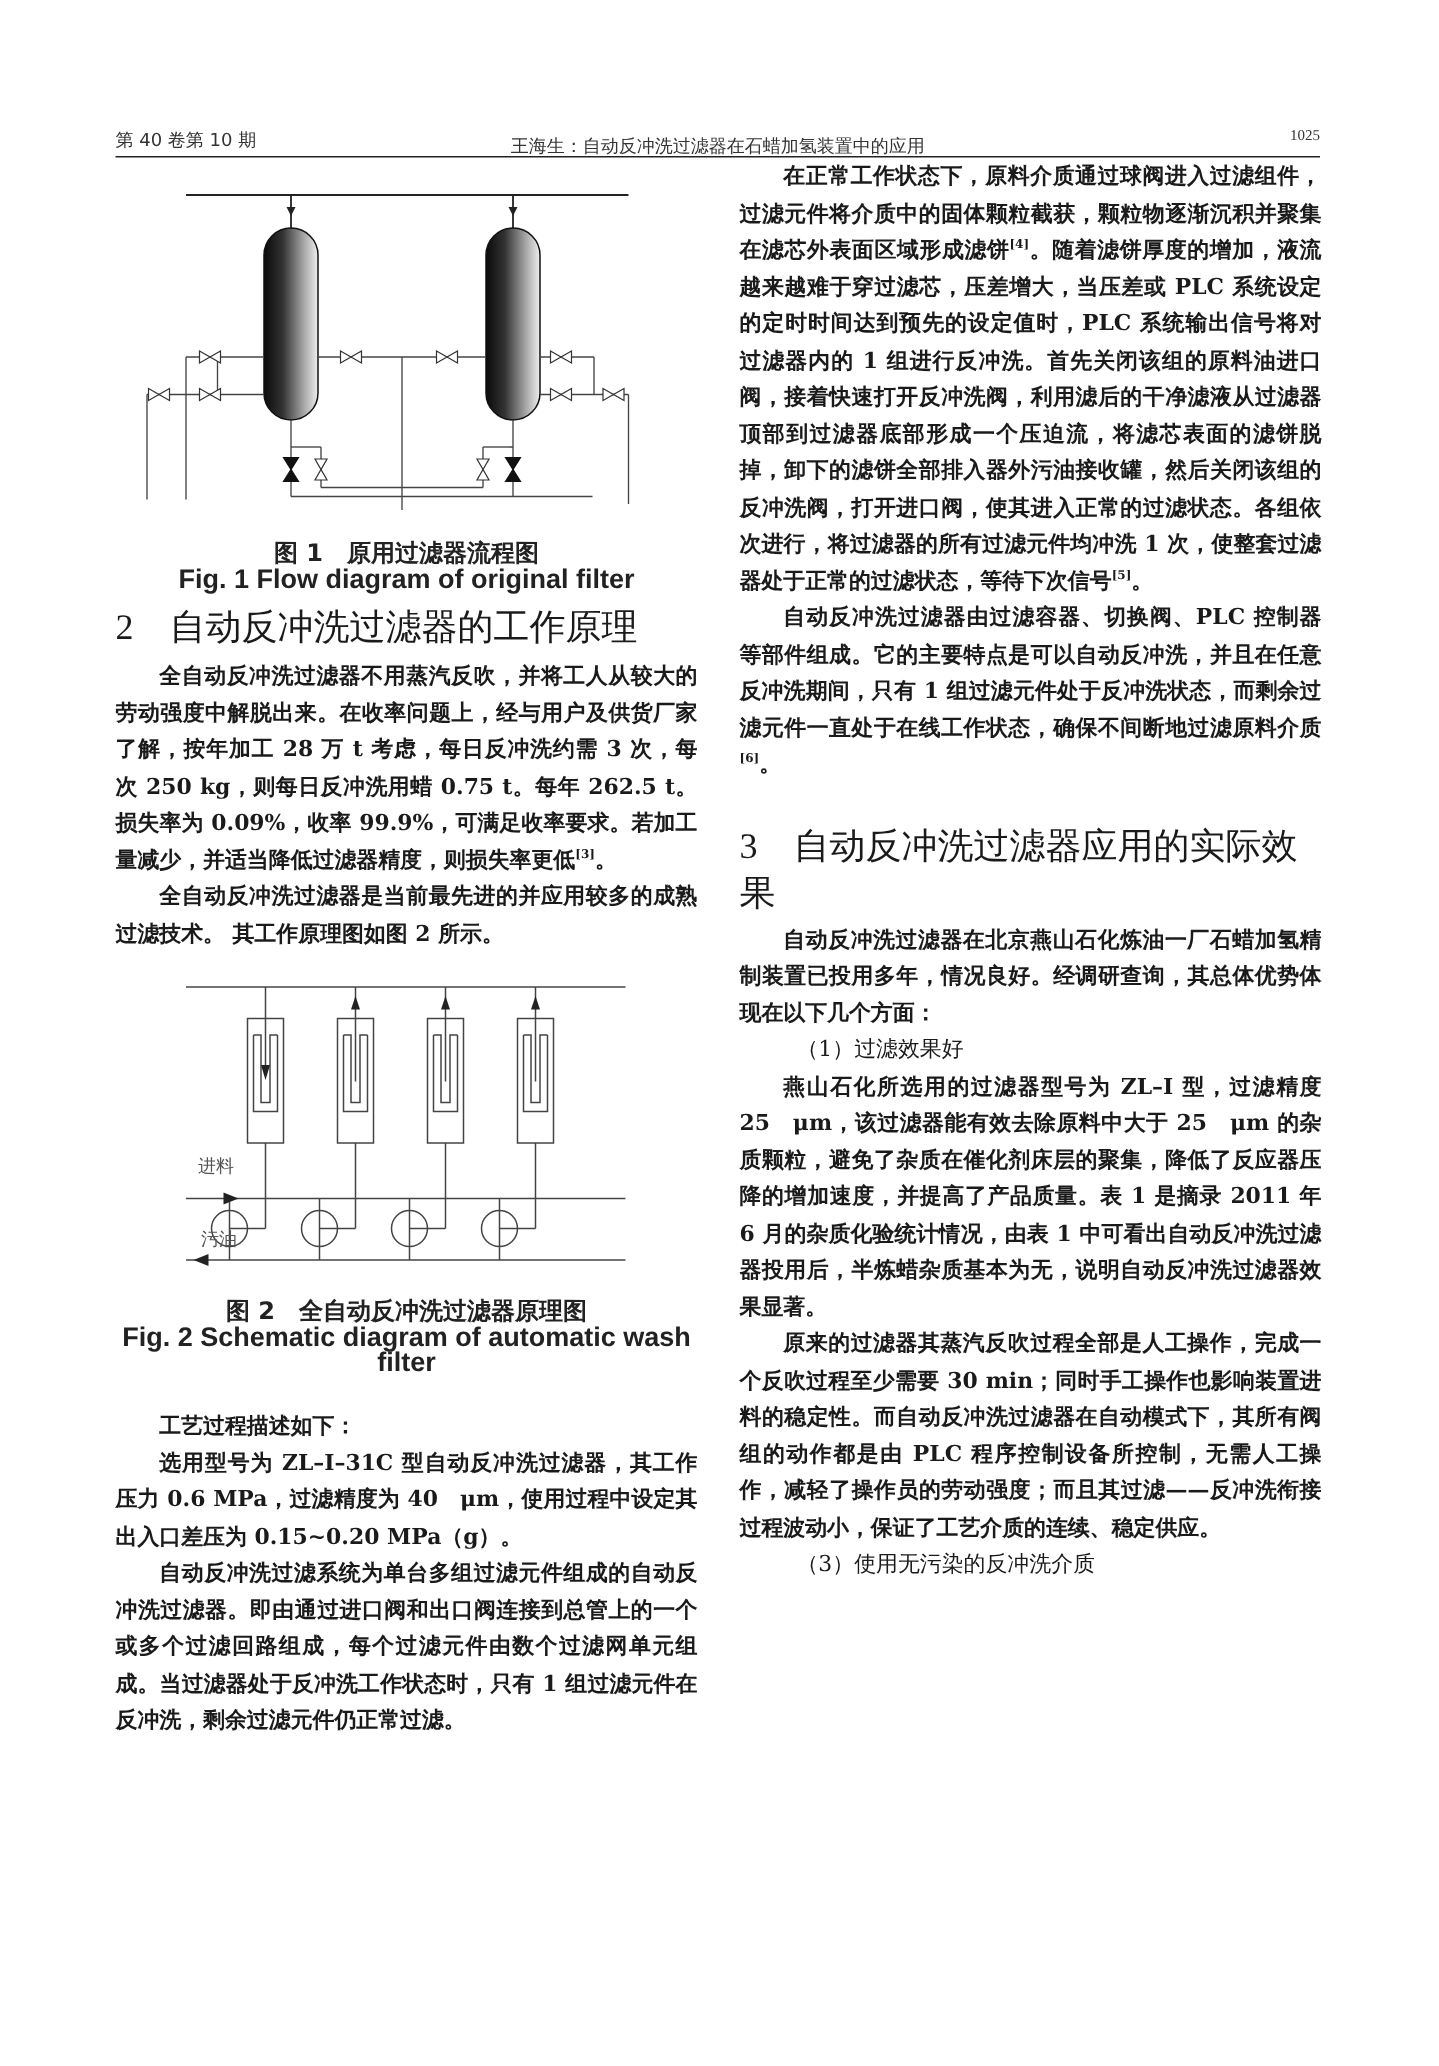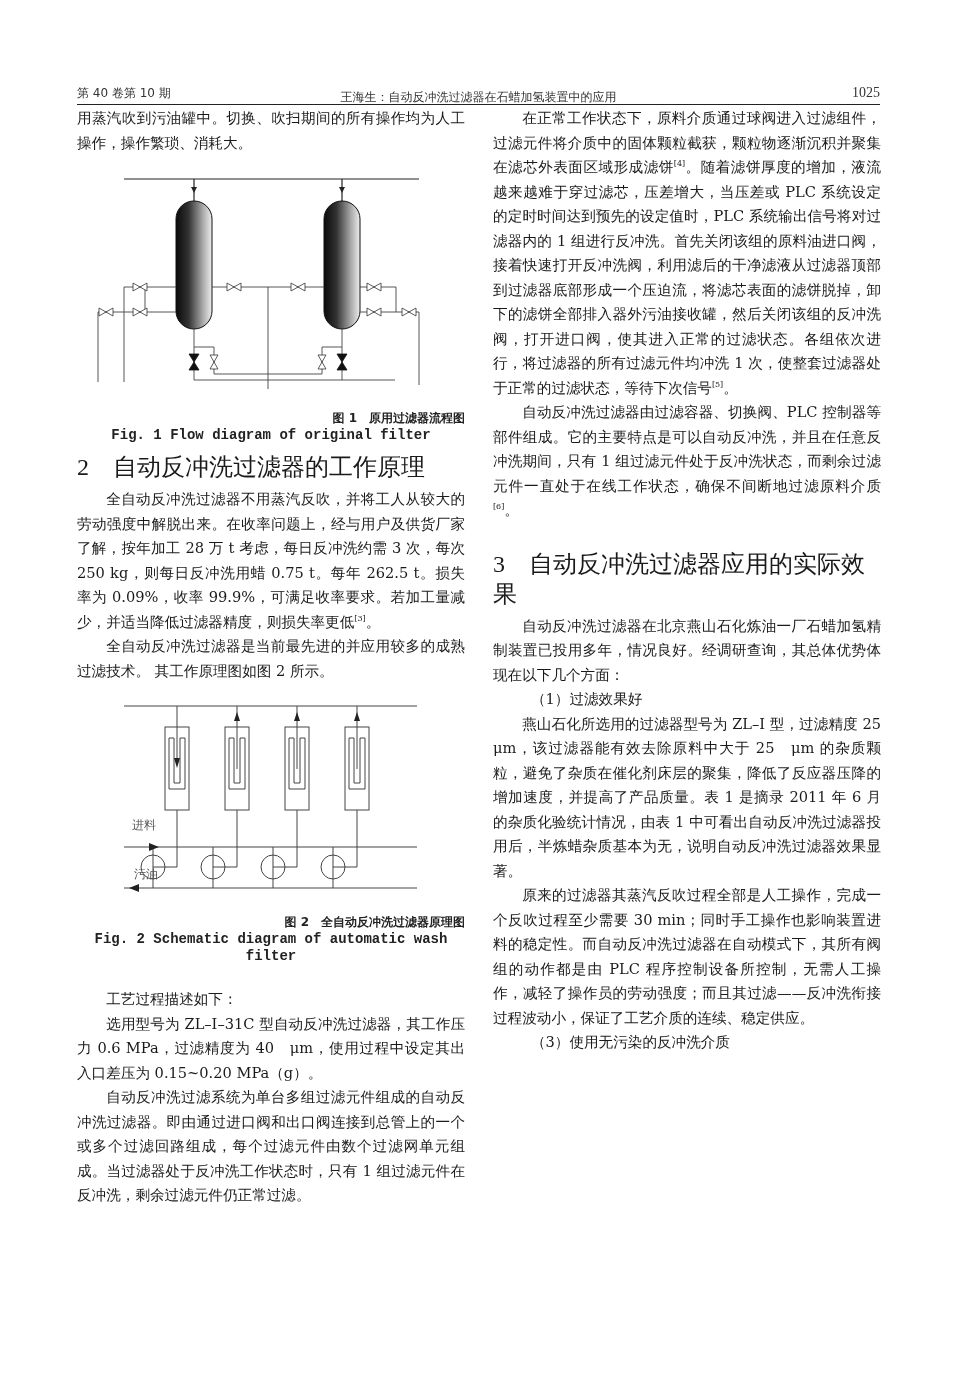--- a/index.html
+++ b/index.html
@@ -7,64 +7,63 @@
     width: 959px; height: 1377px; position: relative; overflow: hidden;
     font-family: "DejaVu Serif", "Liberation Serif", serif;
     color: #1a1a1a;
   }
   .header {
     position: absolute; left: 77px; top: 85px; width: 803px; height: 18px;
     font-family: "DejaVu Sans", sans-serif; font-size: 12px; color: #333;
   }
   .header .left { position: absolute; left: 0; top: 0; text-align: center; }
   .header .center { position: absolute; left: 0; right: 0; top: 4px; text-align: center; }
-  .header .right { position: absolute; right: 0; top: 0; font-family: "Liberation Serif", serif; font-size: 14px; }
+  .header .right { position: absolute; right: 0; top: 0; font-family: "Liberation Serif", serif; font-size: 10px; }
   .header-rule {
     position: absolute; left: 77px; top: 104px; width: 803px; height: 0;
     border-top: 1.2px solid #222;
   }
   .col {
     position: absolute; top: 106px; width: 388px;
     font-size: 14.6px; line-height: 24.5px;
     text-align: justify;
   }
   .col.left { left: 77px; }
   .col.right { left: 493px; }
   .col p { margin: 0; }
-  .col p.ind { text-indent: 2em; }
+  .col p.ind { text-indent: 2em; font-weight: bold; }
   .col p.item { text-indent: 2.6em; }
   sup { font-size: 8px; line-height: 0; vertical-align: 6px; }
   .fig { position: relative; width: 388px; }
   .fig svg { display: block; }
   .cap-zh {
-    text-align: right; font-family: "DejaVu Sans", sans-serif;
-    font-size: 12px; font-weight: bold; line-height: 18px; color: #222;
+    text-align: center; font-family: "DejaVu Sans", sans-serif;
+    font-size: 16px; font-weight: bold; line-height: 18px; color: #222;
   }
   .cap-en {
-    text-align: center; font-family: Liberation Mono, monospace;
-    font-size: 14px; font-weight: bold; line-height: 17px; color: #222;
+    text-align: center; font-family: Liberation Sans, sans-serif;
+    font-size: 18px; font-weight: bold; line-height: 17px; color: #222;
   }
   .sec-h {
     font-size: 24px; line-height: 30px; margin: 8px 0 5px 0; font-weight: normal;
     text-align: left;
   }
   .sec-h .num { display: inline-block; width: 36px; font-family: "Liberation Serif", serif; }
 </style>
 </head>
 <body>
 
 <div class="header">
   <span class="left">第 40 卷第 10 期</span>
   <span class="center">王海生：自动反冲洗过滤器在石蜡加氢装置中的应用</span>
   <span class="right">1025</span>
 </div>
 <div class="header-rule"></div>
 
 <div class="col left">
-  <p>用蒸汽吹到污油罐中。切换、吹扫期间的所有操作均为人工操作，操作繁琐、消耗大。</p>
 
   <div class="fig" style="margin-top:12px;">
     <svg width="388" height="232" viewBox="0 0 388 232">
       <defs>
         <linearGradient id="vesselGrad" x1="0" y1="0" x2="1" y2="0">
           <stop offset="0" stop-color="#0a0a0a"></stop>
           <stop offset="0.35" stop-color="#333"></stop>
           <stop offset="0.75" stop-color="#aaa"></stop>
           <stop offset="1" stop-color="#eee"></stop>
         </linearGradient>

